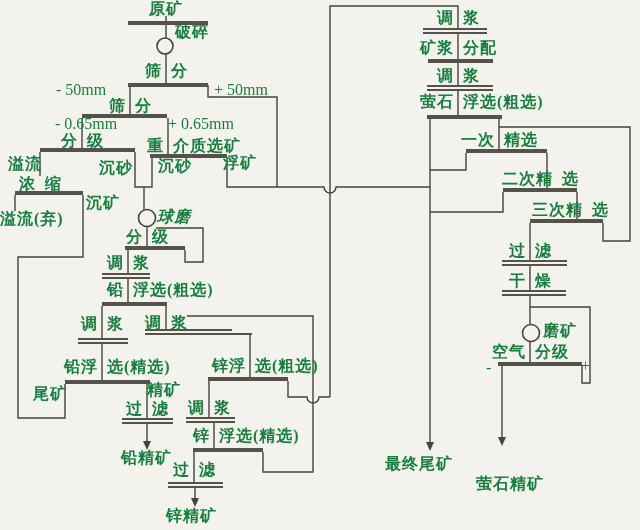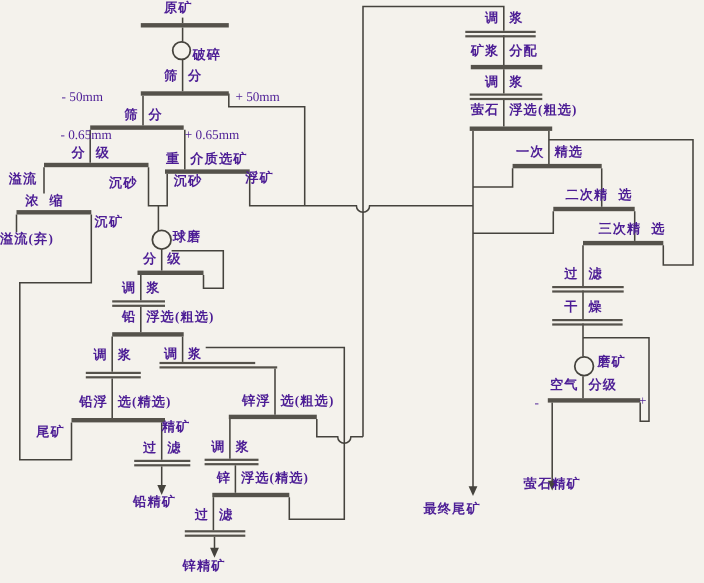--- a/index.html
+++ b/index.html
@@ -4,21 +4,21 @@
 <style>
   html,body{margin:0;padding:0;background:#ddd;}
   #stage{
     position:relative;width:640px;height:530px;overflow:hidden;
     background:#f4f2ec;
     font-family:"Liberation Serif","DejaVu Serif",serif;
   }
   #fc-svg{position:absolute;left:0;top:0;z-index:1;}
   #labels{position:absolute;left:0;top:0;width:640px;height:530px;z-index:2;pointer-events:none;}
   .lbl{
-    position:absolute;color:#4c1d95;font-weight:700;font-size:12px;
+    position:absolute;color:#15803d;font-weight:700;font-size:16px;
     letter-spacing:1px;line-height:1;white-space:nowrap;
   }
   .lbl.plain{transform:none;}
   .lbl.mm{font-weight:400;letter-spacing:0;}
   .lbl.split{width:0;overflow:visible;}
   .lbl.split .lp{position:absolute;right:4px;top:0;text-align:right;white-space:nowrap;}
   .lbl.split .rp{position:absolute;left:5px;top:0;white-space:nowrap;}
   #watermark{
     position:absolute;left:490px;top:483px;z-index:3;display:flex;align-items:center;gap:6px;
     color:#ccc9c3;font-size:19px;font-weight:700;letter-spacing:3px;
@@ -124,21 +124,21 @@
     <g id="g-arrows">
         <polygon points="143,441 151,441 147,450" fill="#45433d"></polygon>
         <polygon points="191,498 199,498 195,507" fill="#45433d"></polygon>
         <polygon points="426,442 434,442 430,451" fill="#45433d"></polygon>
         <polygon points="498,437 506,437 502,446" fill="#45433d"></polygon>
       </g>
   </svg>
 
   <div id="labels">
       <div class="lbl plain" style="left: 149px; top: 1px;">原矿</div>
-      <div class="lbl plain" style="left: 175px; top: 44px;">破碎</div>
+      <div class="lbl plain" style="left: 175px; top: 24px;">破碎</div>
       <div class="lbl split" style="left: 166px; top: 63px;">
         <span class="lp">筛</span>
         <span class="rp">分</span>
       </div>
       <div class="lbl plain mm" style="left: 56px; top: 82px;">- 50mm</div>
       <div class="lbl plain mm" style="left: 214px; top: 82px;">+ 50mm</div>
       <div class="lbl split" style="left: 130px; top: 98px;">
         <span class="lp">筛</span>
         <span class="rp">分</span>
       </div>
@@ -155,21 +155,21 @@
       <div class="lbl plain" style="left: 8px; top: 156px;">溢流</div>
       <div class="lbl plain" style="left: 99px; top: 160px;">沉砂</div>
       <div class="lbl plain" style="left: 158px; top: 158px;">沉砂</div>
       <div class="lbl plain" style="left: 223px; top: 155px;">浮矿</div>
       <div class="lbl split" style="left: 40px; top: 176px;">
         <span class="lp">浓</span>
         <span class="rp">缩</span>
       </div>
       <div class="lbl plain" style="left: 86px; top: 195px;">沉矿</div>
       <div class="lbl plain" style="left: 0px; top: 211px;">溢流(弃)</div>
-      <div class="lbl plain" style="left: 157px; top: 209px;">球磨</div>
+      <div class="lbl plain" style="left: 157px; top: 209px; font-style: italic;">球磨</div>
       <div class="lbl split" style="left: 147px; top: 229px;">
         <span class="lp">分</span>
         <span class="rp">级</span>
       </div>
       <div class="lbl split" style="left: 128px; top: 255px;">
         <span class="lp">调</span>
         <span class="rp">浆</span>
       </div>
       <div class="lbl split" style="left: 128px; top: 282px;">
         <span class="lp">铅</span>
@@ -248,16 +248,16 @@
         <span class="rp">燥</span>
       </div>
       <div class="lbl plain" style="left: 543px; top: 323px;">磨矿</div>
       <div class="lbl split" style="left: 530px; top: 344px;">
         <span class="lp">空气</span>
         <span class="rp">分级</span>
       </div>
       <div class="lbl plain mm" style="left: 486px; top: 360px;">-</div>
       <div class="lbl plain mm" style="left: 581px; top: 358px;">+</div>
       <div class="lbl plain" style="left: 385px; top: 456px;">最终尾矿</div>
-      <div class="lbl plain" style="left: 476px; top: 434px;">萤石精矿</div>
+      <div class="lbl plain" style="left: 476px; top: 476px;">萤石精矿</div>
     </div>
 
 </div>
 
 </body></html>

